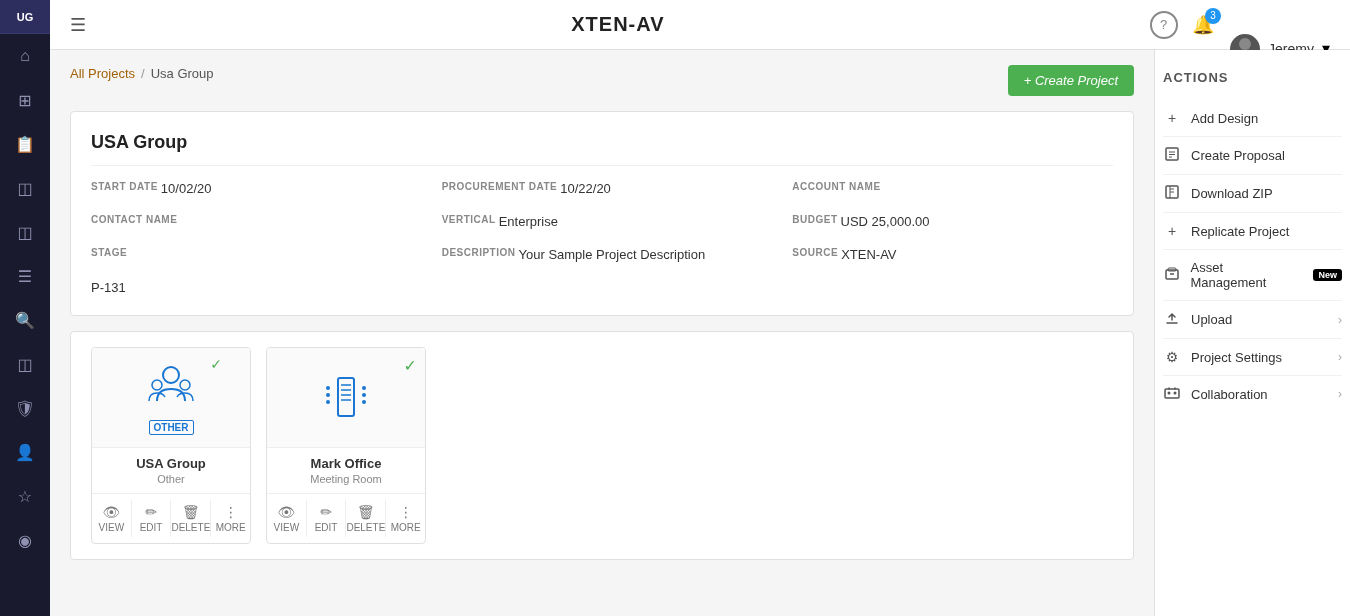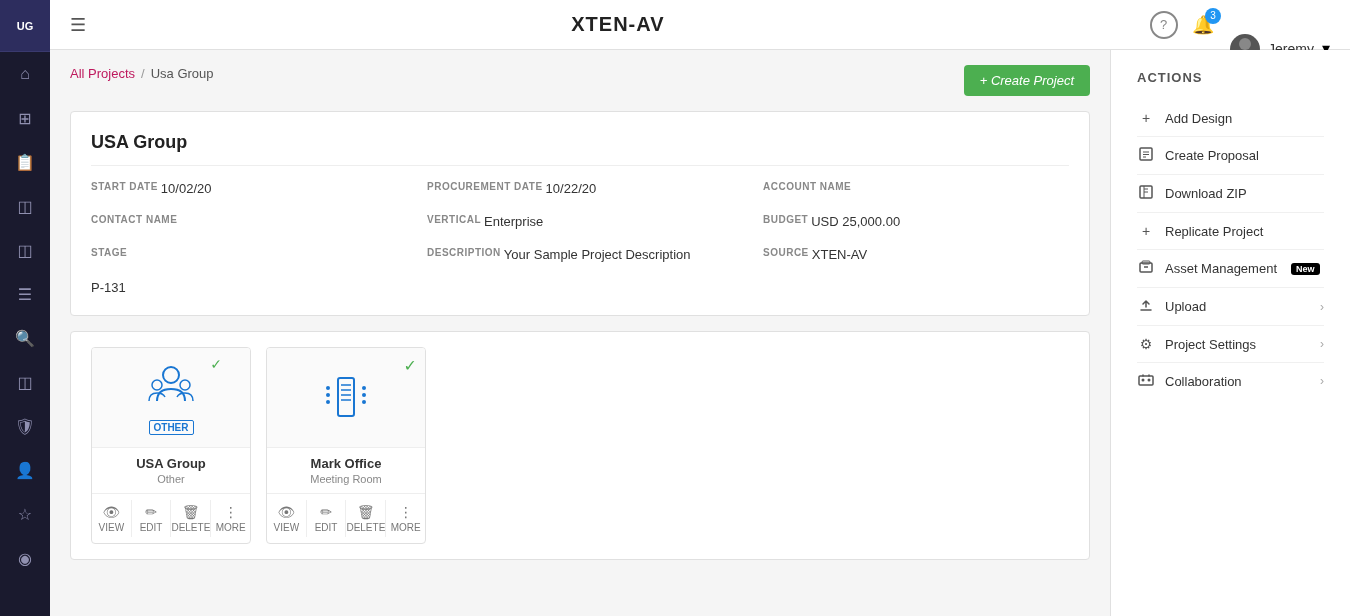--- a/index.html
+++ b/index.html
@@ -10,21 +10,21 @@
       width: 50px;
       background: #1a1a2e;
       display: flex;
       flex-direction: column;
       align-items: center;
       padding: 0;
       flex-shrink: 0;
     }
     .sidebar-logo {
       width: 50px;
-      height: 52px;
+      height: 34px;
       background: #2d2d5e;
       display: flex;
       align-items: center;
       justify-content: center;
       color: white;
       font-size: 11px;
       font-weight: bold;
       border-bottom: 1px solid #3a3a6e;
     }
     .sidebar-icon {
@@ -81,21 +81,21 @@
       padding: 15px 20px;
     }
 
     .breadcrumb {
       display: flex;
       align-items: center;
       gap: 6px;
       margin-bottom: 15px;
       font-size: 13px;
     }
-    .breadcrumb-link { color: #be185d; cursor: pointer; text-decoration: none; }
+    .breadcrumb-link { color: #a16207; cursor: pointer; text-decoration: none; }
     .breadcrumb-sep { color: #999; }
     .breadcrumb-current { color: #555; }
 
     .breadcrumb-row {
       display: flex;
       justify-content: space-between;
       align-items: center;
       margin-bottom: 15px;
     }
 
@@ -201,24 +201,24 @@
       padding: 4px 0;
       color: #777;
       font-size: 10px;
       border-right: 1px solid #eee;
     }
     .design-action-btn:last-child { border-right: none; }
     .action-icon { font-size: 14px; }
 
     
     .right-panel {
-      width: 240px;
+      width: 196px;
       background: white;
       border-left: 1px solid #e0e0e0;
-      padding: 20px 26px;
+      padding: 20px 8px;
       overflow-y: auto;
       flex-shrink: 0;
     }
     .actions-title {
       font-size: 13px;
       font-weight: 700;
       color: #555;
       text-transform: uppercase;
       letter-spacing: 1px;
       margin-bottom: 15px;

